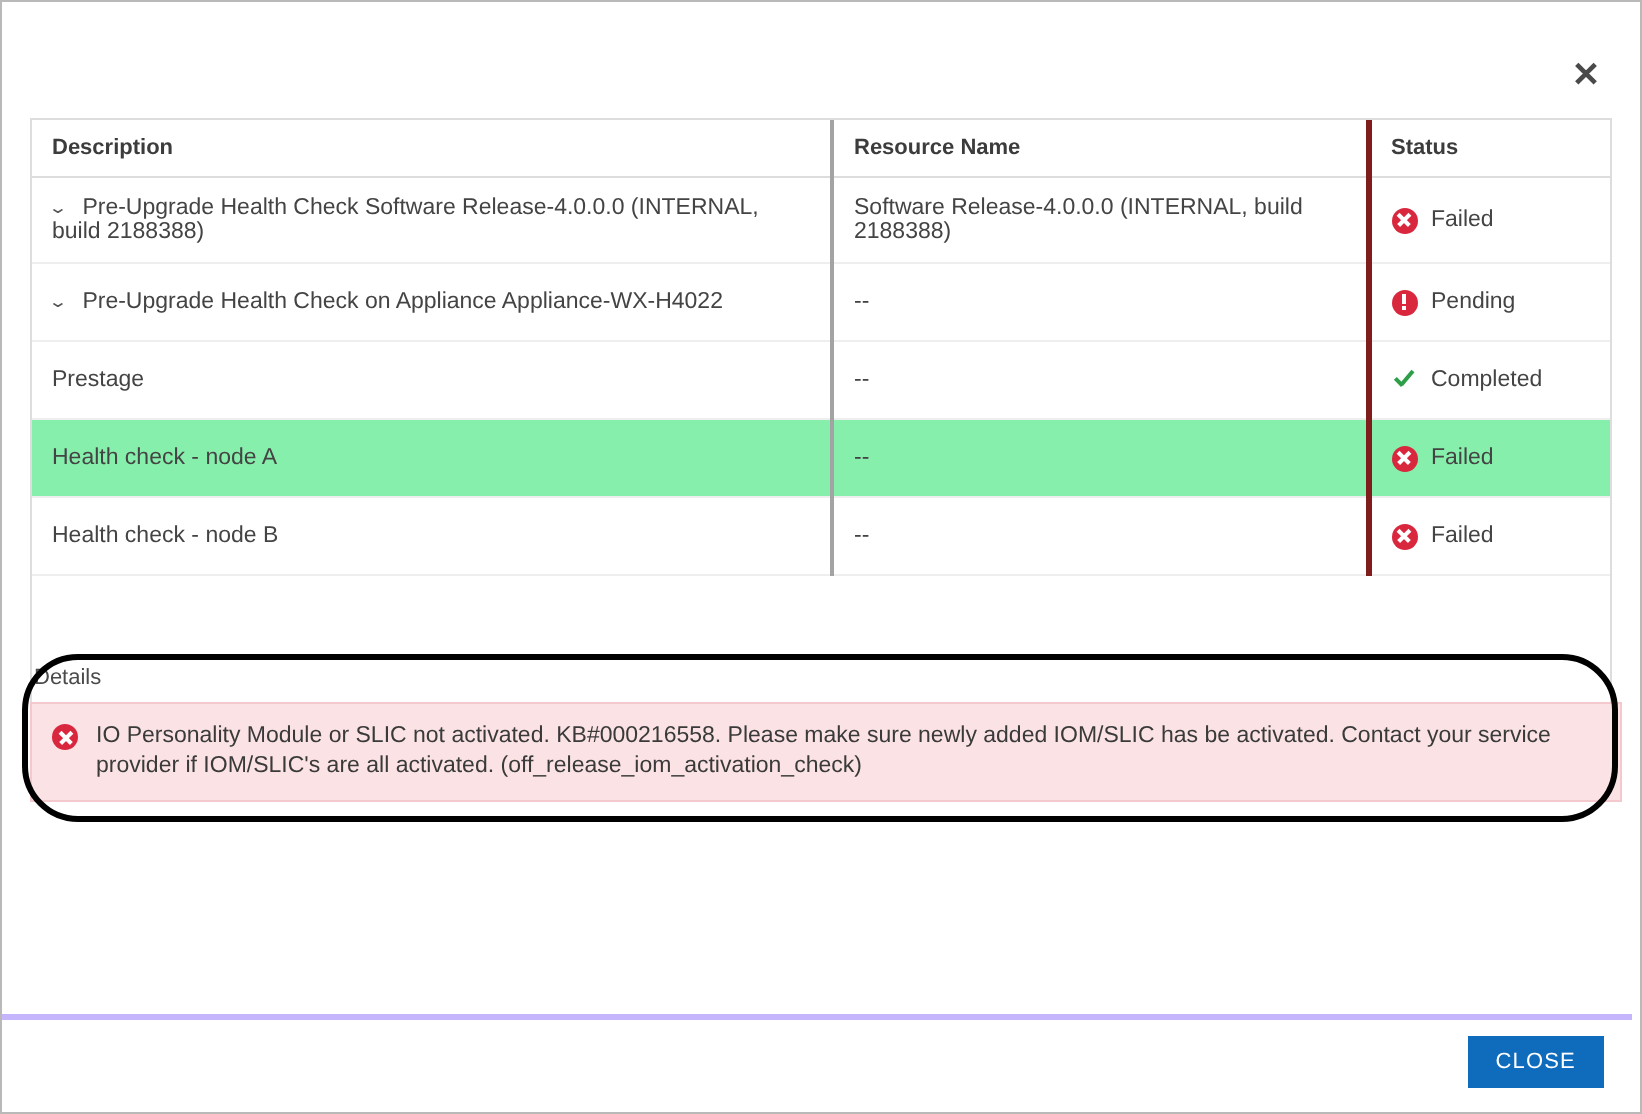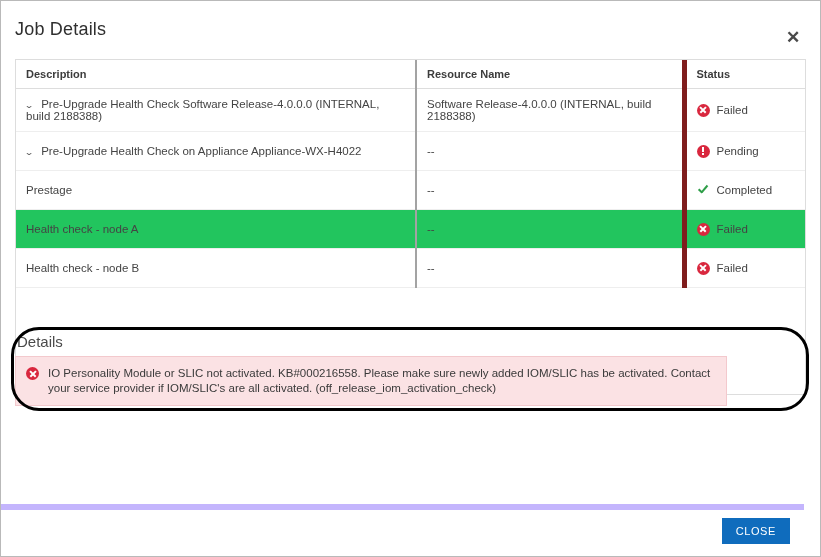--- a/index.html
+++ b/index.html
@@ -70,23 +70,23 @@
   table.jobs td {
     padding: 9px 10px;
     border-bottom: 1px solid #eeeeee;
     vertical-align: middle;
     color: #444444;
     font-size: 11.5px;
     height: 20px;
   }
   .col-desc { width: 400px; }
   .col-res  { width: 268px; border-left: 2px solid #a3a3a3; }
-  .col-stat { width: auto; border-left: 5px solid #7f1d1d; }
+  .col-stat { width: auto; border-left: 3px solid #7f1d1d; }
   td.col-res, td.col-stat { border-left: 1px solid #e4e4e4; }
-  tr.selected td { background: #22c55e; }
+  tr.selected td { background: #86efac; }
   .chev {
     display: inline-block;
     width: 12px;
     color: #555555;
     font-size: 9px;
     transform: scale(1.35, 0.9);
   }
   .indent0 { padding-left: 14px; }
   .indent1 { padding-left: 32px; }
   .indent2 { padding-left: 58px; }
@@ -190,45 +190,45 @@
     box-sizing: border-box;
     pointer-events: none;
   }
   .details-area {
     position: absolute;
     left: 14px;
     top: 330px;
     width: 790px;
   }
   .details-label {
-    font-size: 15px;
+    font-size: 11px;
     color: #4a4a4a;
     padding: 2px 0 6px 2px;
   }
   .alert {
     background: #fbe2e4;
     border: 1px solid #f3c9cd;
     padding: 9px 12px 9px 10px;
     display: flex;
     gap: 9px;
     align-items: flex-start;
     font-size: 11.5px;
     line-height: 15px;
     color: #3a3a3a;
     box-sizing: border-box;
-    width: 712px;
+    width: 796px;
   }
   .alert .ico { margin-top: 1px; }
   .footer {
     position: absolute;
     left: 0;
-    right: 16px;
+    right: 4px;
     bottom: 0;
     height: 46px;
-    border-top: 6px solid #c4b5fd;
+    border-top: 3px solid #c4b5fd;
     background: #ffffff;
   }
   .btn-close {
     position: absolute;
     right: 14px;
     top: 8px;
     background: #0f6cbd;
     color: #ffffff;
     border: none;
     font-size: 11px;
@@ -238,21 +238,20 @@
     font-family: "Liberation Sans", sans-serif;
   }
   .dash { color: #666666; }
 </style>
 </head>
 <body>
 
 <div class="screen">
 
   <div class="dialog-header">
-    <div class="dialog-title">Job Details</div>
     <div class="close-x">✕</div>
   </div>
 
   <div class="table-wrap">
     <table class="jobs">
       <colgroup>
         <col class="col-desc">
         <col class="col-res">
         <col class="col-stat">
       </colgroup>

